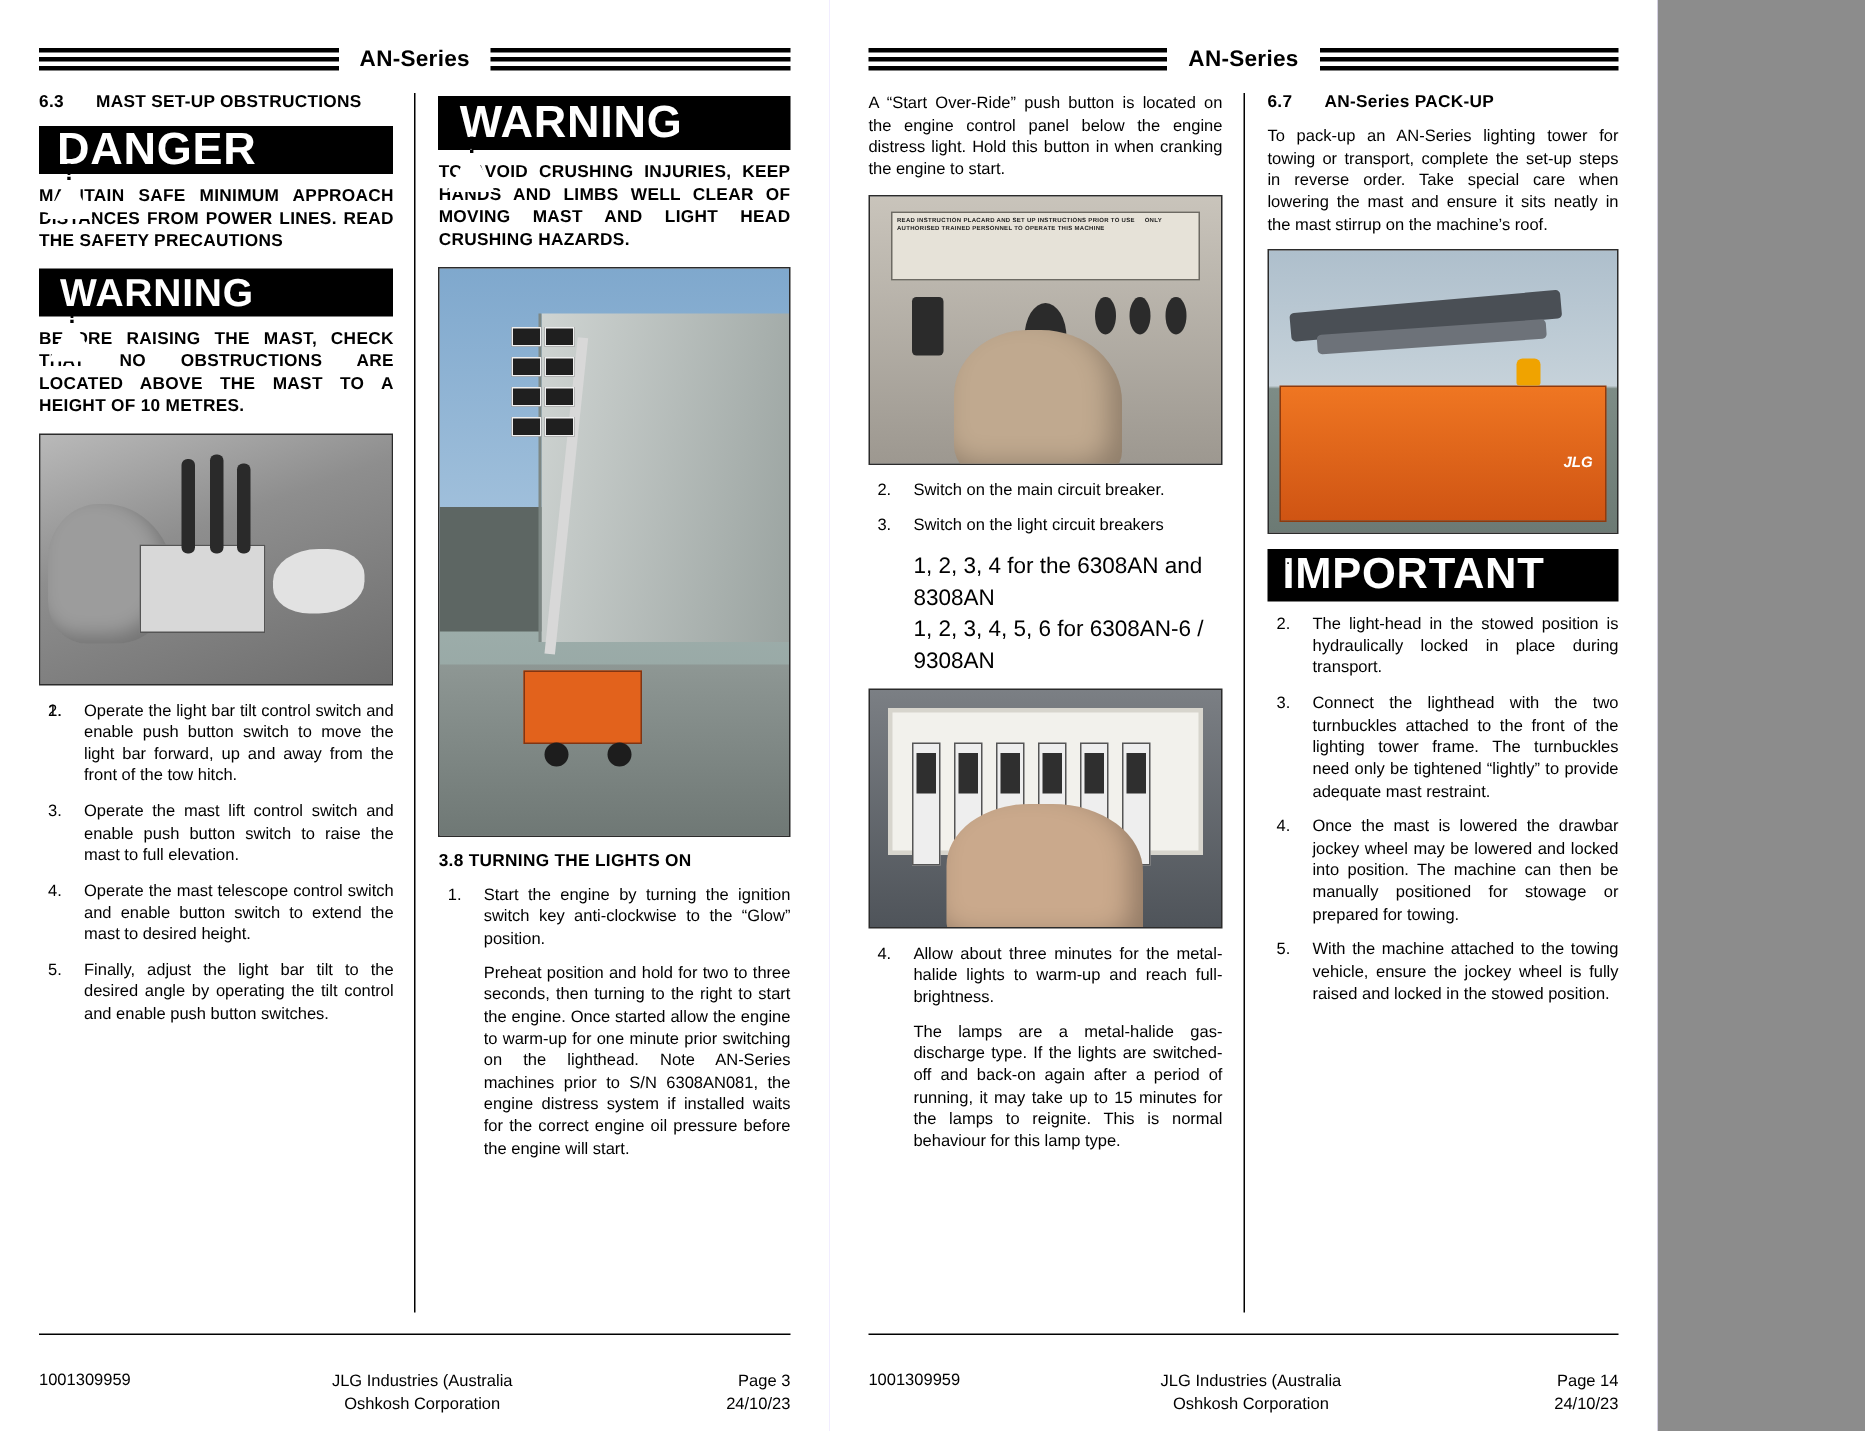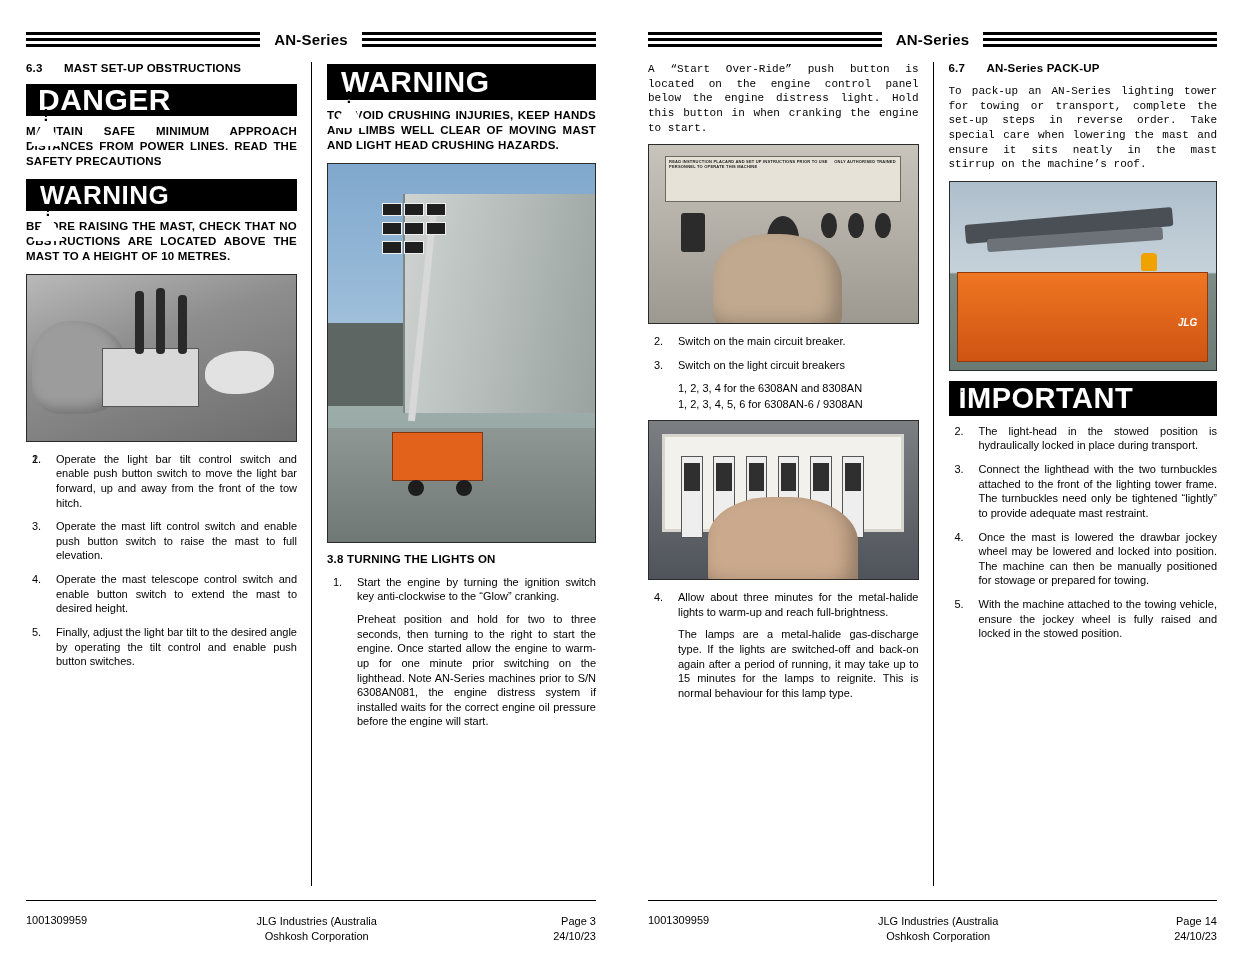--- a/index.html
+++ b/index.html
@@ -2,21 +2,21 @@
 <html><head>
 <meta charset="utf-8">
 <style>
   * { box-sizing: border-box; }
   html, body {
     margin: 0; padding: 0;
     background: #8c8c8c;
     font-family: "Liberation Sans", sans-serif;
   }
   .spread {
-    width: 1243px; height: 954px;
+    width: 1105px; height: 954px;
     position: relative;
     background: #c4b5fd;
     display: flex;
     gap: 0;
   }
   .page {
     background: #ffffff;
     position: relative;
     height: 954px;
     padding: 0;
@@ -83,21 +83,20 @@
     margin: 0 0 10px 0;
     letter-spacing: 0.2px;
   }
   .sec-head .num { display: inline-block; min-width: 38px; }
   p.body {
     font-size: 11px;
     line-height: 1.33;
     color: #000;
     margin: 0 0 9px 0;
     text-align: justify;
-    font-family: Liberation Mono, monospace;
   }
   .caps {
     font-size: 11.5px;
     font-weight: bold;
     line-height: 1.3;
     color: #000;
     margin: 6px 0 10px 0;
     text-align: justify;
     letter-spacing: 0.2px;
   }
@@ -114,21 +113,21 @@
     color: #000;
     text-align: justify;
   }
   ol.numlist > li .marker {
     position: absolute;
     left: 6px; top: 0;
     font-size: 11px;
   }
   ol.numlist > li p { margin: 0 0 8px 0; font-size: 11px; line-height: 1.33; text-align: justify; }
   .indent-block {
-    font-size: 11px;
+    font-size: 15px;
     line-height: 1.4;
     margin: 4px 0 8px 30px;
     color: #000;
   }
 
   
   .banner {
     background: #000;
     color: #fff;
     display: flex;
@@ -300,21 +299,21 @@
   }
   .ph-machine .jlg {
     position: absolute; right: 7%; bottom: 22%;
     color: #fff; font-weight: bold; font-size: 10px; font-style: italic; margin-left: 26px;
   }
 
   
   .pg-footer {
     margin-top: auto;
     border-top: 1px solid #000;
-    padding-top: 13px;
+    padding-top: 24px;
     display: flex;
     font-size: 11px;
     color: #000;
   }
   .ft-left { width: 30%; }
   .ft-mid { width: 42%; text-align: center; line-height: 1.35; }
   .ft-right { width: 28%; text-align: right; line-height: 1.35; }
 </style>
 </head>
 <body>
@@ -397,21 +396,21 @@
           </div>
 
           <div class="sec-head">
             <span>3.8</span>
             <span>TURNING THE LIGHTS ON</span>
           </div>
 
           <ol class="numlist">
             <li>
               <span class="marker">1.</span>
-              <p>Start the engine by turning the ignition switch key anti-clockwise to the “Glow” cranking.</p>
+              <p>Start the engine by turning the ignition switch key anti-clockwise to the “Glow” position.</p>
               <p>Preheat position and hold for two to three seconds, then turning to the right to start the engine. Once started allow the engine to warm-up for one minute prior switching on the lighthead. Note AN-Series machines prior to S/N 6308AN081, the engine distress system if installed waits for the correct engine oil pressure before the engine will start.</p>
             </li>
           </ol>
         </div>
       </div>
 
       <div class="pg-footer">
         <div class="ft-left">1001309959</div>
         <div class="ft-mid">
           <div>JLG Industries (Australia</div>

